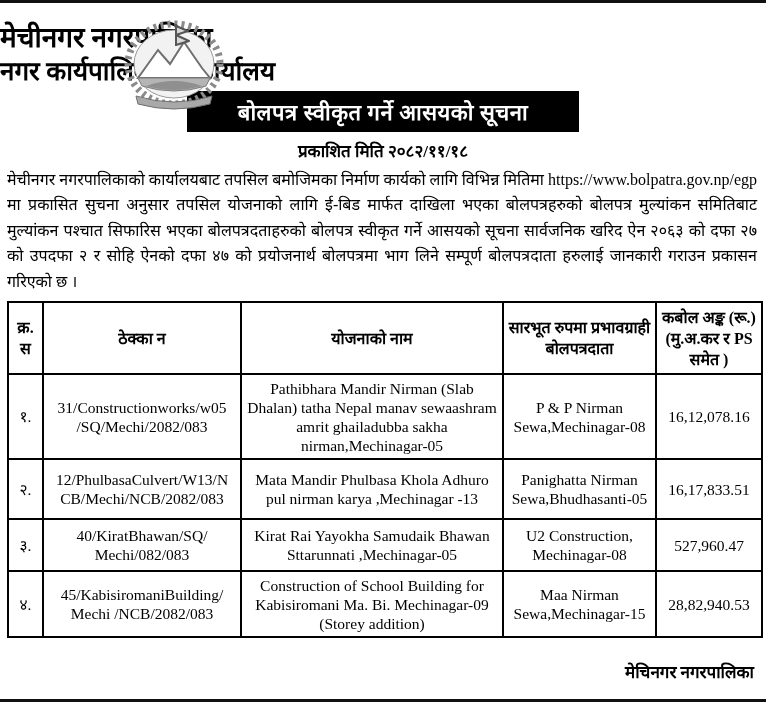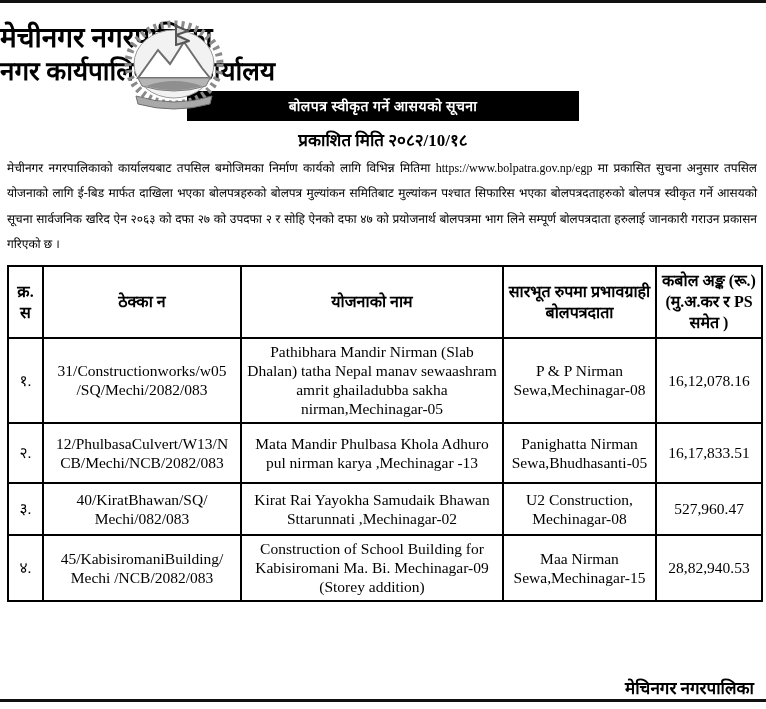--- a/index.html
+++ b/index.html
@@ -14,27 +14,27 @@
 
   .header{position:relative;padding-top:22px;}
   .logo{position:absolute;left:114px;top:16px;width:120px;height:98px;}
   .muni-name{font-size:28px;font-weight:bold;line-height:32px;}
   .office-name{font-size:26px;font-weight:bold;margin-top:6px;line-height:24px;}
   .addr{font-size:16px;font-weight:bold;margin-top:9px;line-height:19px;}
   .prov{font-size:16px;font-weight:bold;margin-top:7px;line-height:19px;}
 
   .banner{
     width:392px;margin:7px auto 0 auto;background:#000;color:#fff;
-    font-size:14px;font-weight:bold;text-align:center;
+    font-size:22px;font-weight:bold;text-align:center;
     padding:5px 0 6px 0;letter-spacing:.5px;
   }
   .pubdate{font-size:17px;font-weight:bold;text-align:center;margin-top:7px;}
 
   .body-par{
-    margin:5px 9px 0 7px;font-size:12px;line-height:25.4px;
+    margin:5px 9px 0 7px;font-size:16px;line-height:25.4px;
     text-align:justify;text-justify:inter-word;
   }
 
   table.tender{
     border-collapse:collapse;margin:7px 0 0 7px;width:754px;table-layout:fixed;
   }
   table.tender th,table.tender td{
     border:2px solid #000;text-align:center;vertical-align:middle;
     padding:2px 3px;overflow:hidden;word-wrap:break-word;
   }
@@ -44,21 +44,21 @@
   table.tender td{font-size:15.5px;line-height:19px;margin-left:40px;}
   thead tr{height:72px;}
   tbody tr:nth-child(1){height:85px;}
   tbody tr:nth-child(2){height:60px;}
   tbody tr:nth-child(3){height:52px;}
   tbody tr:nth-child(4){height:66px;}
   col.c1{width:35px;} col.c2{width:198px;} col.c3{width:262px;}
   col.c4{width:153px;} col.c5{width:106px;}
 
   .footer-sign{
-    position:absolute;right:12px;top:676px;
+    position:absolute;right:12px;top:660px;
     font-size:17px;font-weight:bold;
   }
 </style>
 </head>
 <body>
 
 <div class="top-rule"></div>
 
 <div class="header">
   <svg class="logo" viewBox="0 0 120 98" xmlns="http://www.w3.org/2000/svg">
@@ -74,21 +74,21 @@
     <path d="M62 8 L62 30 M62 10 L74 15 L62 19 M62 19 L75 25 L62 29" fill="#d9d9d9" stroke="#555" stroke-width="2" stroke-linejoin="round"></path>
 
     <path d="M22 80 Q60 92 98 80 L96 88 Q60 98 24 88 Z" fill="#a9a9a9" stroke="#6f6f6f" stroke-width="1"></path>
   </svg>
   <div class="muni-name">मेचीनगर नगरपालिका</div>
   <div class="office-name">नगर कार्यपालिकाको कार्यालय</div>
 </div>
 
 <div class="banner">बोलपत्र स्वीकृत गर्ने आसयको सूचना</div>
 
-<div class="pubdate">प्रकाशित मिति २०८२/10/१८</div>
+<div class="pubdate">प्रकाशित मिति २०८२/११/१८</div>
 
 <div class="body-par">मेचीनगर नगरपालिकाको कार्यालयबाट तपसिल बमोजिमका निर्माण कार्यको लागि विभिन्न मितिमा https://www.bolpatra.gov.np/egp मा प्रकासित सुचना अनुसार तपसिल योजनाको लागि ई-बिड मार्फत दाखिला भएका बोलपत्रहरुको बोलपत्र मुल्यांकन समितिबाट मुल्यांकन पश्चात सिफारिस भएका बोलपत्रदताहरुको बोलपत्र स्वीकृत गर्ने आसयको सूचना सार्वजनिक खरिद ऐन २०६३ को दफा २७ को उपदफा २ र सोहि ऐनको दफा ४७ को प्रयोजनार्थ बोलपत्रमा भाग लिने सम्पूर्ण बोलपत्रदाता हरुलाई जानकारी गराउन प्रकासन गरिएको छ ।</div>
 
 <table class="tender">
   <colgroup>
     <col class="c1">
       <col class="c2">
       <col class="c3">
       <col class="c4">
       <col class="c5">
@@ -113,21 +113,21 @@
       <tr>
         <td>२.</td>
         <td>12/PhulbasaCulvert/W13/N CB/Mechi/NCB/2082/083</td>
         <td>Mata Mandir Phulbasa Khola Adhuro pul nirman karya ,Mechinagar -13</td>
         <td>Panighatta Nirman Sewa,Bhudhasanti-05</td>
         <td>16,17,833.51</td>
       </tr>
       <tr>
         <td>३.</td>
         <td>40/KiratBhawan/SQ/ Mechi/082/083</td>
-        <td>Kirat Rai Yayokha Samudaik Bhawan Sttarunnati ,Mechinagar-02</td>
+        <td>Kirat Rai Yayokha Samudaik Bhawan Sttarunnati ,Mechinagar-05</td>
         <td>U2 Construction, Mechinagar-08</td>
         <td>527,960.47</td>
       </tr>
       <tr>
         <td>४.</td>
         <td>45/KabisiromaniBuilding/ Mechi /NCB/2082/083</td>
         <td>Construction of School Building for Kabisiromani Ma. Bi. Mechinagar-09 (Storey addition)</td>
         <td>Maa Nirman Sewa,Mechinagar-15</td>
         <td>28,82,940.53</td>
       </tr>

